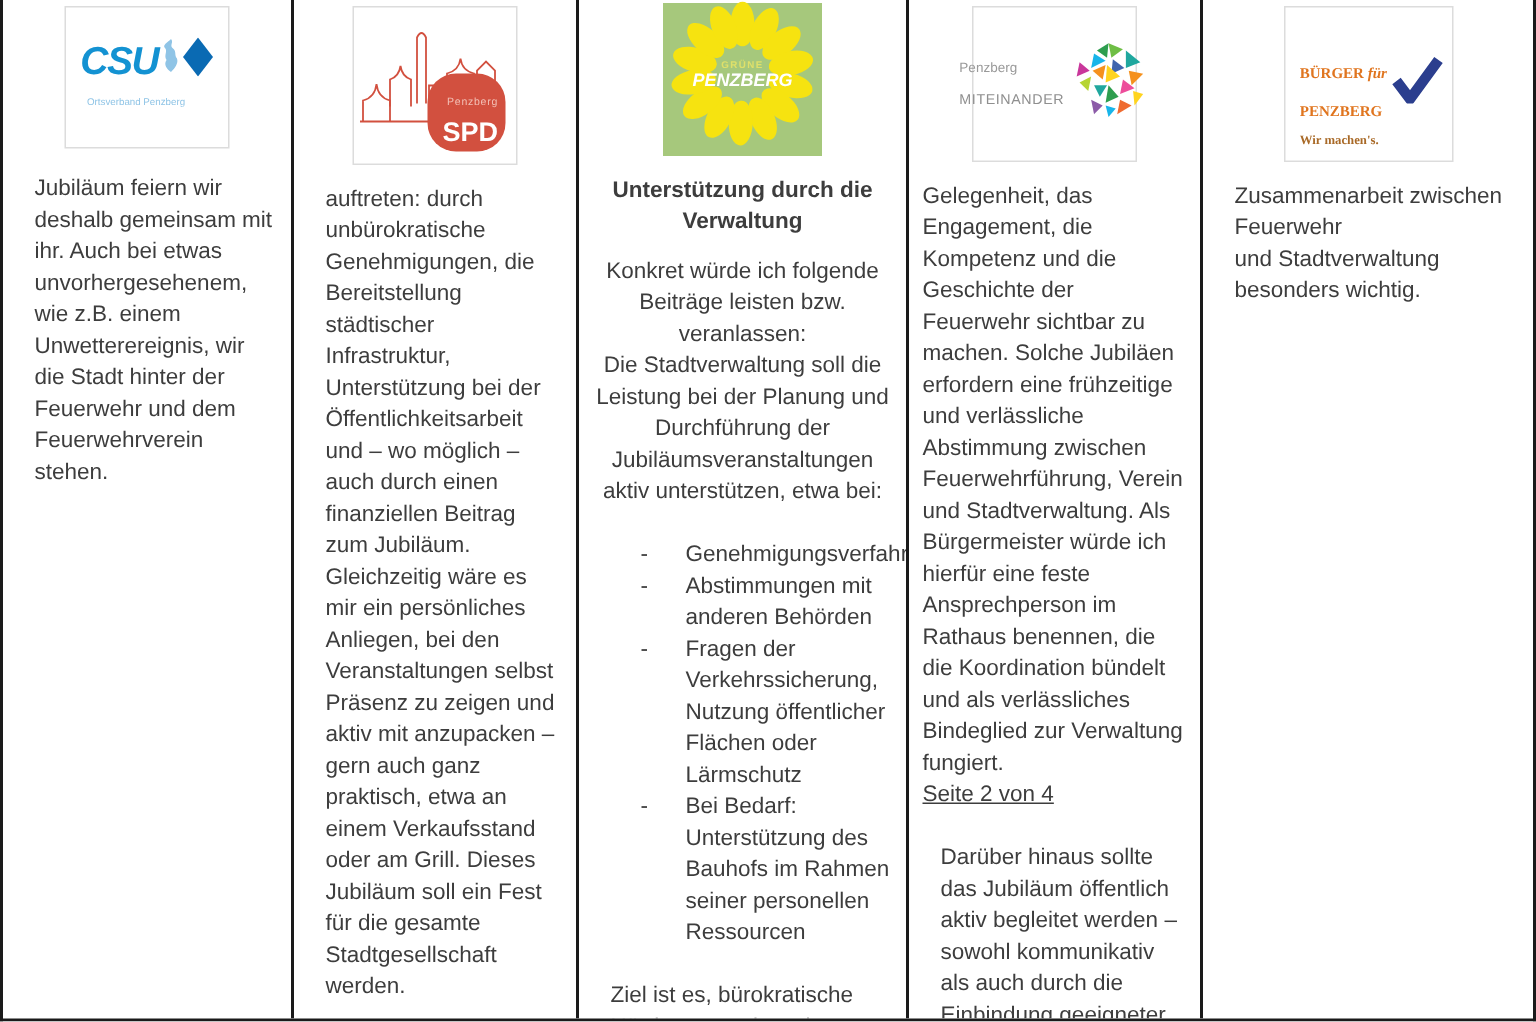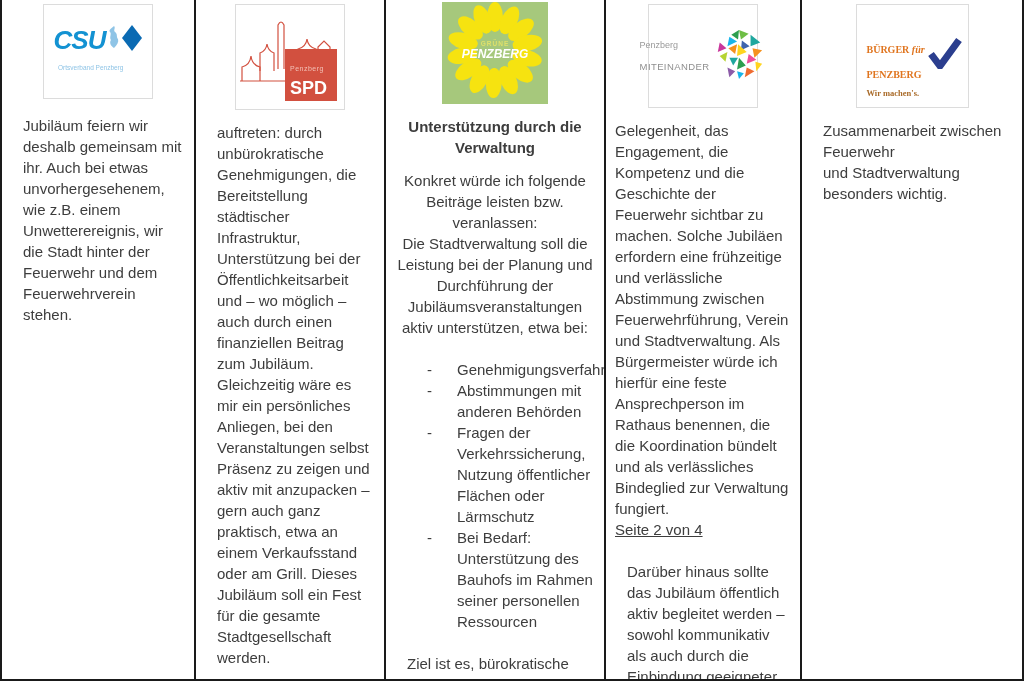--- a/index.html
+++ b/index.html
@@ -38,21 +38,21 @@
   
   .csu-box{height:95px;display:flex;flex-direction:column;justify-content:center;align-items:center;}
   .csu-row{display:flex;align-items:center;gap:2px;}
   .csu-word{color:#1392d2;font-weight:bold;font-style:italic;font-size:26px;letter-spacing:-1px;}
   .csu-sub{color:#8fc4e6;font-size:6.5px;margin-top:1px;align-self:flex-start;margin-left:14px;}
   
   .spd-box{height:106px;}
   .spd-square{
     position:absolute;right:7px;bottom:8px;width:52px;height:52px;
     background:#d2503f;color:#fff;display:flex;flex-direction:column;
-    justify-content:flex-end;align-items:flex-start;padding:4px 5px;box-sizing:border-box;
+    justify-content:flex-end;align-items:flex-end;padding:4px 5px;box-sizing:border-box;border-radius:19px;
   }
   .spd-city{font-size:7px;color:#f3c0b6;letter-spacing:.5px;}
   .spd-name{font-size:18px;font-weight:bold;line-height:18px;}
   
   .gruene-box{height:102px;width:106px;background:#a6c87c;border:none;display:flex;justify-content:center;align-items:center;margin-top:2px;}
   
   .mit-box{height:104px;display:flex;align-items:center;justify-content:center;gap:3px;padding:0 3px;box-sizing:border-box;}
   .mit-text{text-align:left;}
   .mit-line1{color:#9a9a9a;font-size:9px;}
   .mit-line2{color:#8f8f8f;font-size:9.5px;letter-spacing:.4px;}

